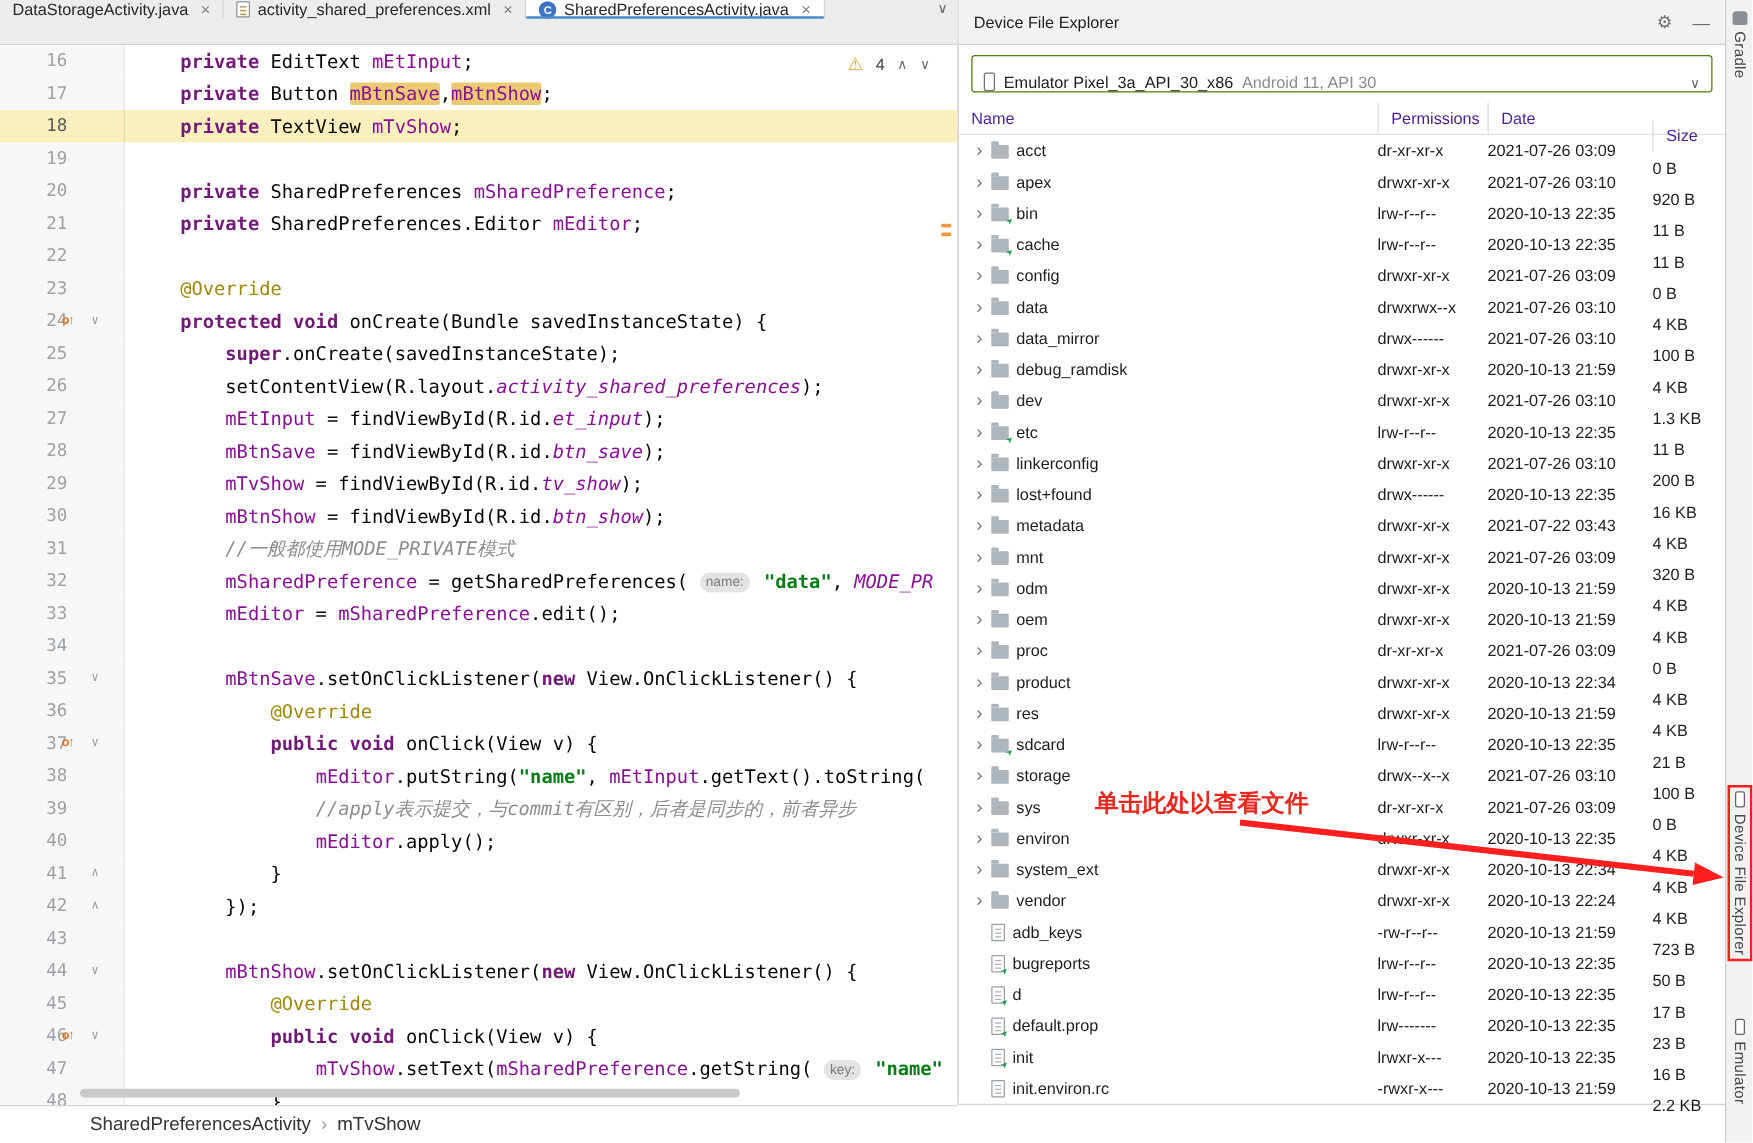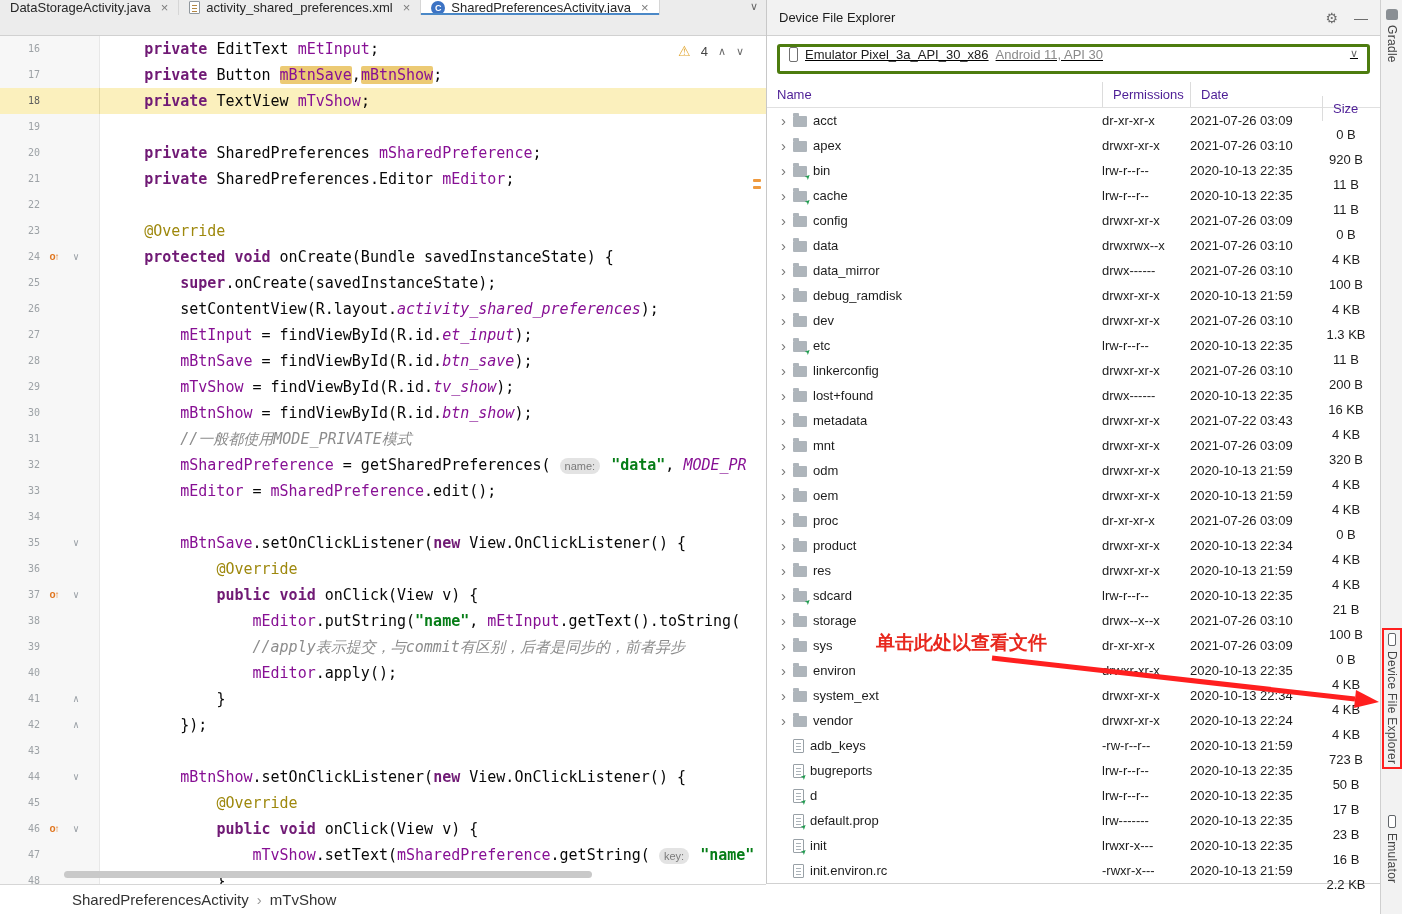--- a/index.html
+++ b/index.html
@@ -23,21 +23,21 @@
          background:#b38743; box-shadow:0 3px 0 #b38743, 0 6px 0 #b38743; }
   .tab-extra { display:flex; align-items:center; padding:0 8px; }
   .tabchev { color:#666; font-size:11px; }
 
   .editor { position:absolute; left:0; top:36px; width:766px; height:848px; overflow:hidden; background:#fff; }
   .cl { display:flex; height:26px; line-height:26px; white-space:pre;
         font-family:"DejaVu Sans Mono","Liberation Mono",monospace; font-size:15px; }
   .cl .gut { flex:none; width:100px; display:flex; background:#f7f7f7; border-right:1px solid #e8e8e8; }
   .cl.cur { background:#fbf0bd; }
   .cl.cur .gut { background:#fbf0bd; border-right-color:#e4d9a4; }
-  .gnum { width:42px; text-align:right; color:#9da2a6; font-size:10px; padding-right:2px; }
+  .gnum { width:42px; color:#9da2a6; font-size:14px; padding-right:2px;padding-left:37px; }
   .cl.cur .gnum { color:#5c5c5c; }
   .govr { width:24px; text-align:center; color:#e0761f; font-family:"Liberation Sans",sans-serif;
           font-size:10px; font-weight:bold; letter-spacing:-1px; }
   .gfold { width:20px; text-align:center; color:#9aa0a6; font-size:10px; }
   .codetxt { flex:1; overflow:hidden; padding-left:8px; color:#070707; }
 
   .seg-p  { color:#070707; }
   .seg-k  { color:#701a75; font-weight:bold; }
   .seg-f  { color:#871094; }
   .seg-hl { color:#871094; background:#ecca74; border-radius:2px; }
@@ -64,22 +64,22 @@
   .bsep { color:#999; }
 
   
   .panel { position:absolute; left:766px; top:0; width:614px; height:884px; background:#fff;
            border-left:1px solid #c8c8c8; border-bottom:1px solid #d1d1d1; }
   .panel-header { height:36px; background:#f2f2f2; border-bottom:1px solid #d1d1d1;
                   display:flex; align-items:center; padding:0 12px; }
   .panel-title { flex:1; font-size:13px; color:#1d1d1d; }
   .ph-icon { color:#6e6e6e; font-size:14px; margin-left:16px; }
 
-  .combo { margin:8px 10px; height:30px; border:3px solid #4d7c0f; border-radius:3px; background:#fff;
-           display:flex; align-items:flex-start; padding:0 9px; gap:7px; font-size:13px;text-decoration:underline; }
+  .combo { margin:8px 10px; height:30px; border:1px solid #4d7c0f; border-radius:3px; background:#fff;
+           display:flex; align-items:flex-end; padding:0 9px; gap:7px; font-size:13px; }
   .phone-icon { width:9px; height:15px; border:1.5px solid #707070; border-radius:2px; flex:none; }
   .combo-main { color:#1d1d1d; }
   .combo-sub { color:#8a8a8a; }
   .combo-arrow { margin-left:auto; color:#666; font-size:11px; }
 
   .cols { height:26px; display:flex; align-items:center; border-bottom:1px solid #e0e0e0;
           font-size:13px; color:#4c1d95; }
   .cols .col { padding-left:10px; height:100%; display:flex; align-items:center; }
   .c-name { flex:1; overflow:hidden; white-space:nowrap; }
   .c-perm { width:88px; flex:none; }
@@ -93,21 +93,21 @@
   .frow .chev { width:15px; margin-left:9px; flex:none; text-align:center; color:#777; font-size:15px; line-height:1; }
   .ficon { flex:none; margin:0 6px 0 2px; position:relative; }
   .i-folder { width:14px; height:11px; background:#aeb5bb; border-radius:1px; margin-top:2px; }
   .i-folder::before { content:""; position:absolute; top:-3px; left:0; width:6px; height:3px;
                       background:#aeb5bb; border-radius:1px 1px 0 0; }
   .i-file { width:11px; height:14px; background:#fff; border:1px solid #98a0a6; border-radius:1px; margin-left:2px; }
   .i-file::before { content:""; position:absolute; left:2px; right:2px; top:3px; height:1px;
                     background:#aab2b8; box-shadow:0 3px 0 #aab2b8, 0 6px 0 #aab2b8; }
   .i-link::after { content:"➤"; position:absolute; right:-4px; bottom:-4px; font-size:7px;
                    color:#1e9b4e; transform:rotate(-45deg); }
-  .frow .c-size { text-align:center; }
+  .frow .c-size { text-align:left; }
 
   
   .stripe { position:absolute; left:1380px; top:0; width:22px; height:914px; background:#f2f2f2;
             border-left:1px solid #cfcfcf; }
   .stripe-item { position:absolute; left:1px; width:20px; display:flex; flex-direction:column;
                  align-items:center; gap:5px; padding:3px 0; }
   .stripe-item.si0 { top:6px; }
   .stripe-item.si1 { top:628px; }
   .stripe-item.si2 { top:812px; }
   .stripe-item.boxed { border:2px solid #ff1f1f; }

